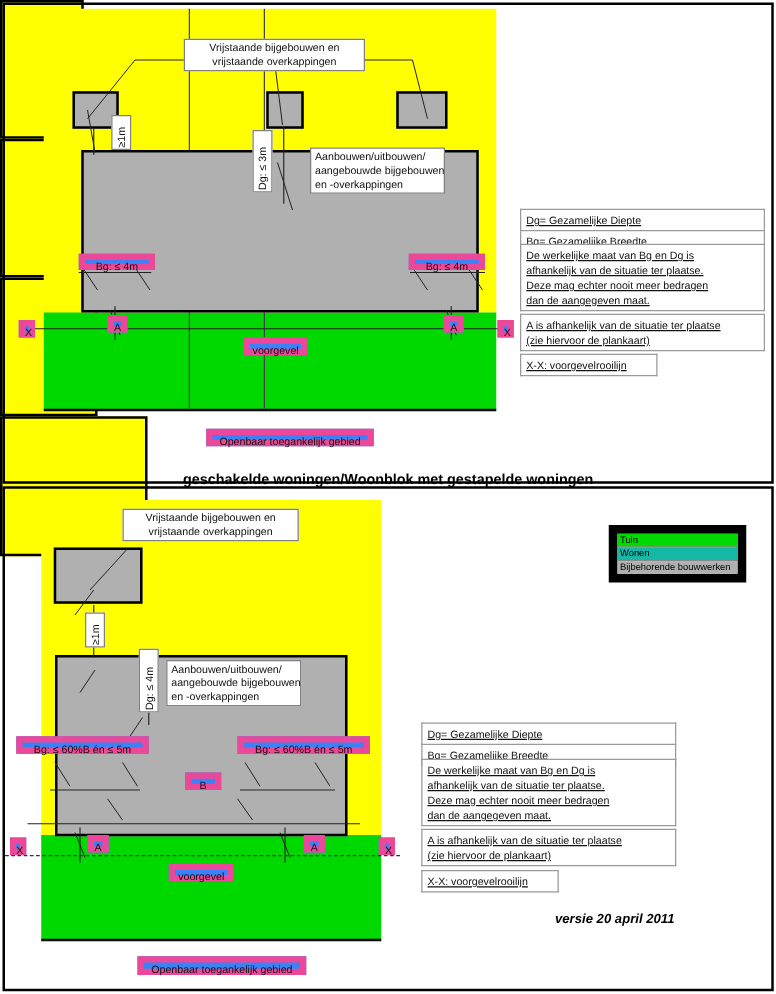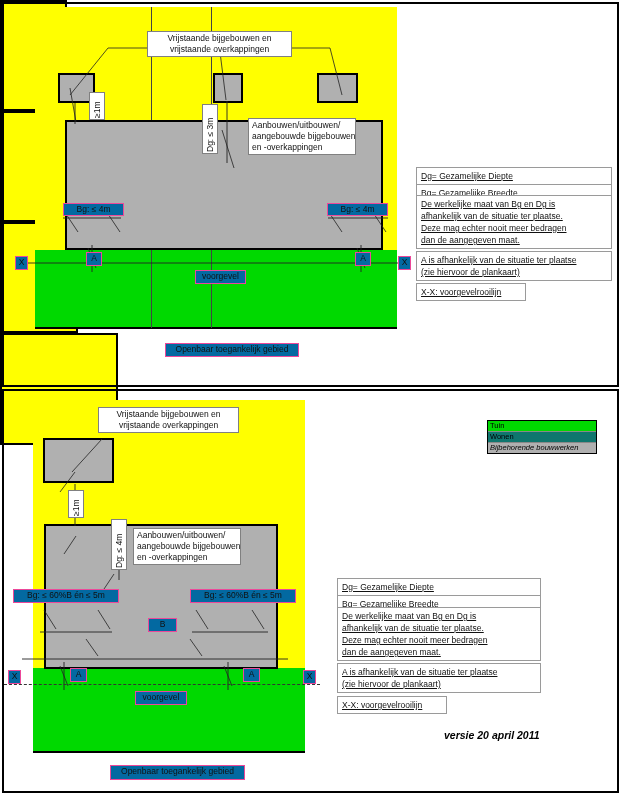--- a/index.html
+++ b/index.html
@@ -18,35 +18,35 @@
 
   .callout{position:absolute;background:#fff;border:1px solid #808080;
     font-size:8.5px;line-height:11px;color:#111;padding:1px 3px;box-sizing:border-box;
     white-space:pre;}
   .callout.c{text-align:center;}
 
   .vlabel{position:absolute;background:#fff;border:1px solid #808080;
     font-size:8.5px;color:#111;padding:1px 2px;box-sizing:border-box;
     writing-mode:vertical-rl;transform:rotate(180deg);white-space:nowrap;line-height:10px;}
 
-  .tinybox{position:absolute;background:#0369a1;border:1px solid #ec4899;
+  .tinybox{position:absolute;background:#3b82f6;border:5px solid #ec4899;
     font-size:8.5px;color:#111;text-align:center;line-height:11px;box-sizing:border-box;}
 
   .dimline{position:absolute;background:#000;}
   .dash-h{position:absolute;height:0;border-top:1px dashed #333;}
   .thin-v{position:absolute;width:1px;background:#444;}
 
   .legend-tbl{position:absolute;border-collapse:collapse;font-size:8.5px;color:#111;text-decoration:underline;}
   .legend-tbl td{border:1px solid #9a9a9a;padding:2px 4px;line-height:12px;vertical-align:top;
     background:#fff;white-space:pre-line;}
 
-  .colorlegend{position:absolute;border:1px solid #000000;font-size:7.5px;color:#000;
+  .colorlegend{position:absolute;border:7px solid #000000;font-size:7.5px;color:#000;
     line-height:10px;box-sizing:border-box;}
   .colorlegend div{padding:0 2px;border-bottom:1px solid #888;white-space:nowrap;}
-  .colorlegend div:last-child{border-bottom:none;font-style:italic;}
+  .colorlegend div:last-child{border-bottom:none;}
 
   .caption{position:absolute;font-size:11.5px;font-weight:bold;color:#000;
     text-align:center;line-height:15px;}
   .version{position:absolute;font-size:10.5px;font-style:italic;font-weight:bold;color:#000;}
 </style>
 </head>
 <body>
 
 <div id="page">
 
@@ -147,20 +147,21 @@
   </tbody>
     </table>
   <table class="legend-tbl" style="left:416px;top:283px;width:110px;">
     <tbody>
         <tr>
           <td>X-X: voorgevelrooilijn</td>
         </tr>
   </tbody>
     </table>
 
+  <div class="caption" style="left:10px;top:377px;width:601px;">geschakelde woningen/Woonblok met gestapelde woningen</div>
 
   <div class="frame" id="frame-bot"></div>
 
   <div class="zone zone-wonen" style="left:33px;top:400px;width:272px;height:272px;"></div>
   <div class="zone zone-tuin" style="left:33px;top:668px;width:272px;height:84px;"></div>
   <div class="dimline" style="left:33px;top:751px;width:272px;height:2px;"></div>
 
   <div class="zone zone-bouwwerk" style="left:44px;top:524px;width:234px;height:145px;"></div>
 
   <div class="house" style="left:104px;top:568px;width:118px;height:112px;"></div>
@@ -216,21 +217,21 @@
   <div class="tinybox" style="left:303px;top:670px;width:13px;height:14px;">X</div>
 
   <div class="tinybox" style="left:135px;top:691px;width:52px;height:14px;">voorgevel</div>
 
   <div class="tinybox" style="left:110px;top:765px;width:135px;height:15px;">Openbaar toegankelijk gebied</div>
 
   <div class="colorlegend" style="left:487px;top:420px;width:110px;">
     <div style="background:#00d900;">
       <span>Tuin</span>
     </div>
-    <div style="background:#0f766e;">
+    <div style="background:#14b8a6;">
       <span>Wonen</span>
     </div>
     <div style="background:#b0b0b0;">
       <span>Bijbehorende bouwwerken</span>
     </div>
   </div>
 
   <table class="legend-tbl" style="left:337px;top:578px;width:204px;">
     <tbody>
         <tr>

